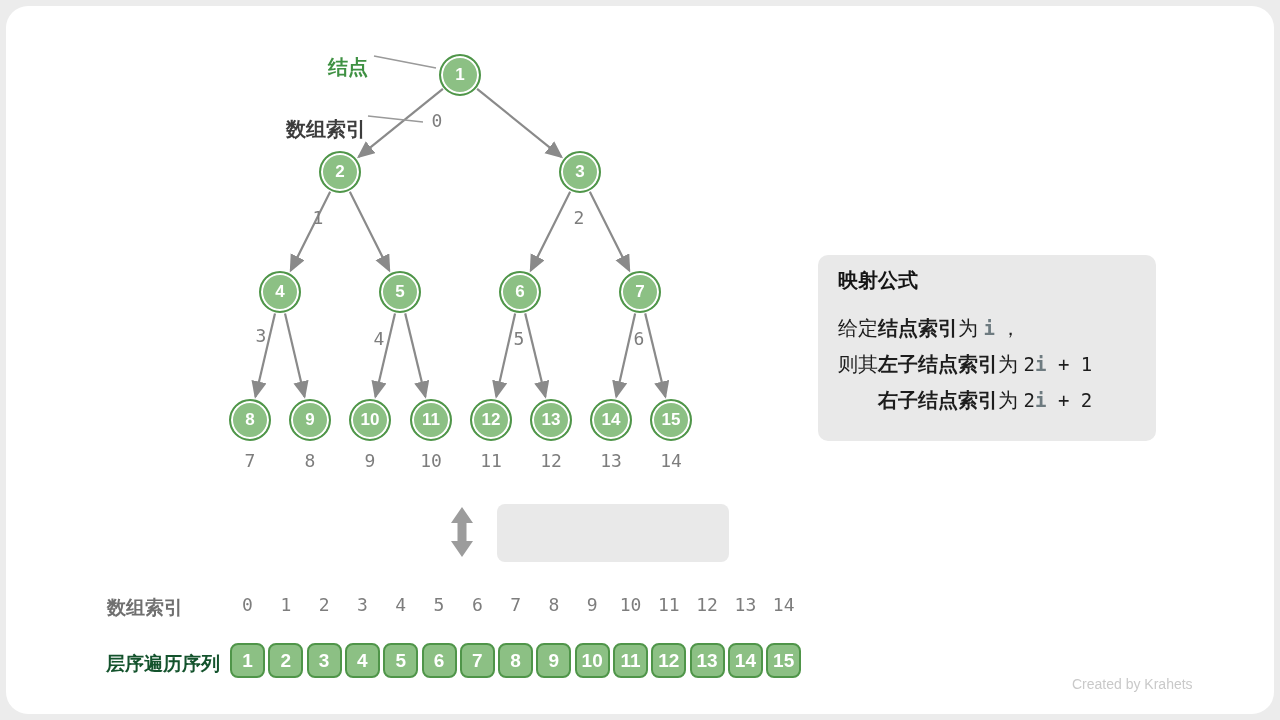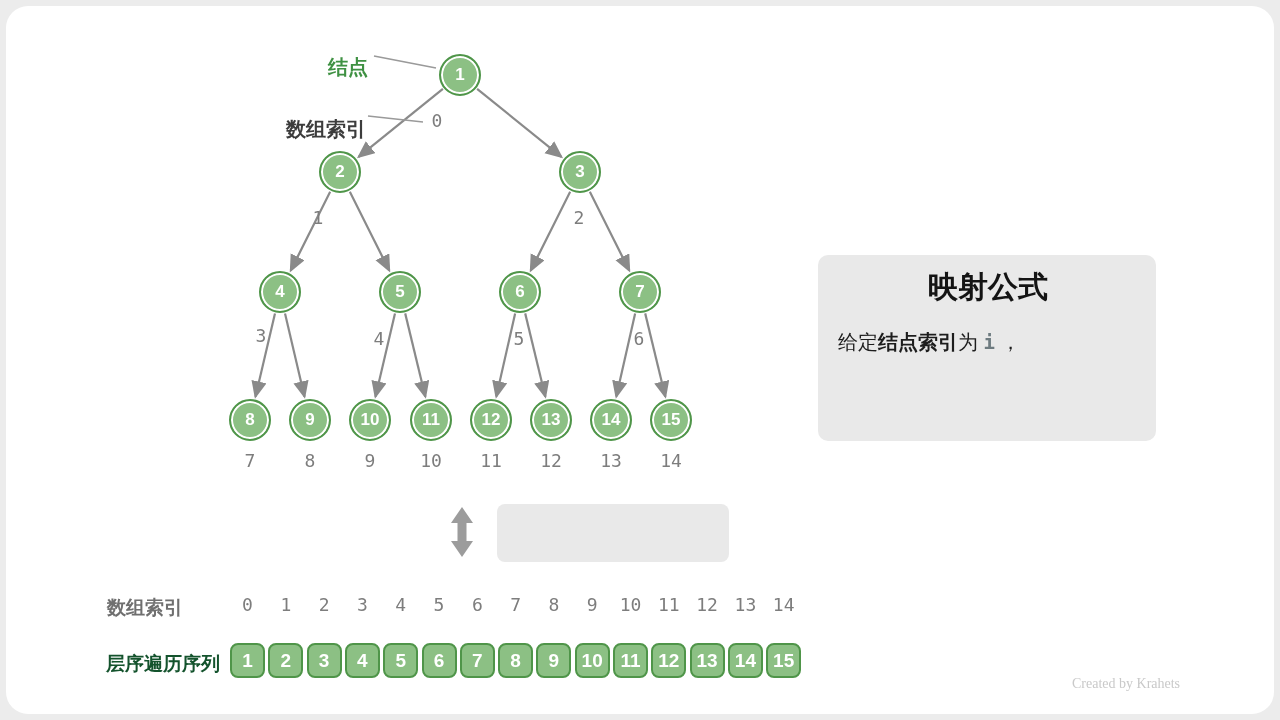--- a/index.html
+++ b/index.html
@@ -53,22 +53,21 @@
   .formula {
     position: absolute;
     left: 818px; top: 255px;
     width: 338px; height: 186px;
     background: #e9e9e9;
     border-radius: 10px;
     padding: 12px 18px 0 20px;
     z-index: 2;
   }
   .formula-title {
-    text-align: center;
-    font-size: 30px;
+    font-size: 20px;
     font-weight: bold;
     color: #141414;
     margin-bottom: 16px;
   }
   .fline { font-size: 20px; color: #1d1d1d; line-height: 36px; white-space: nowrap; }
   .findent { margin-left: 40px; }
   .fb { font-weight: bold; }
   .fn { font-weight: normal; }
   .fc, .fv { font-family: "DejaVu Sans Mono", monospace; font-size: 19px; }
   .fv { color: #6e7b80; font-weight: bold; }
@@ -108,21 +107,21 @@
     border-radius: 8px;
     color: #ffffff;
     font-weight: bold;
     font-size: 19px;
     display: flex; align-items: center; justify-content: center;
   }
 
   .watermark {
     position: absolute;
     left: 1072px; top: 676px;
-    font-family: Liberation Serif, serif;
+    font-family: Liberation Sans, sans-serif;
     font-size: 14px;
     color: #c9c9c9;
     z-index: 2;
   }
 </style>
 </head>
 <body>
 
 <div class="panel"></div>
 
@@ -184,20 +183,22 @@
     <div class="nidx" style="left: 641px; top: 450px;">14</div>
   </div>
 
 <div class="ann ann-node">结点</div>
 <div class="ann ann-index">数组索引</div>
 
 <div class="formula">
   <div class="formula-title">映射公式</div>
   <div id="formula-lines">
       <div class="fline"><span class="fn">给定</span><span class="fb">结点索引</span><span class="fn">为 </span><span class="fv">i</span><span class="fn"> ，</span></div>
+      <div class="fline"><span class="fn">则其</span><span class="fb">左子结点索引</span><span class="fn">为 </span><span class="fc">2</span><span class="fv">i</span><span class="fc"> + 1</span></div>
+      <div class="fline findent"><span class="fb">右子结点索引</span><span class="fn">为 </span><span class="fc">2</span><span class="fv">i</span><span class="fc"> + 2</span></div>
     </div>
 </div>
 
 <div class="note">
 </div>
 
 <div class="blabel blabel-idx">数组索引</div>
 <div class="blabel blabel-seq">层序遍历序列</div>
 
 <div id="indices-row">

